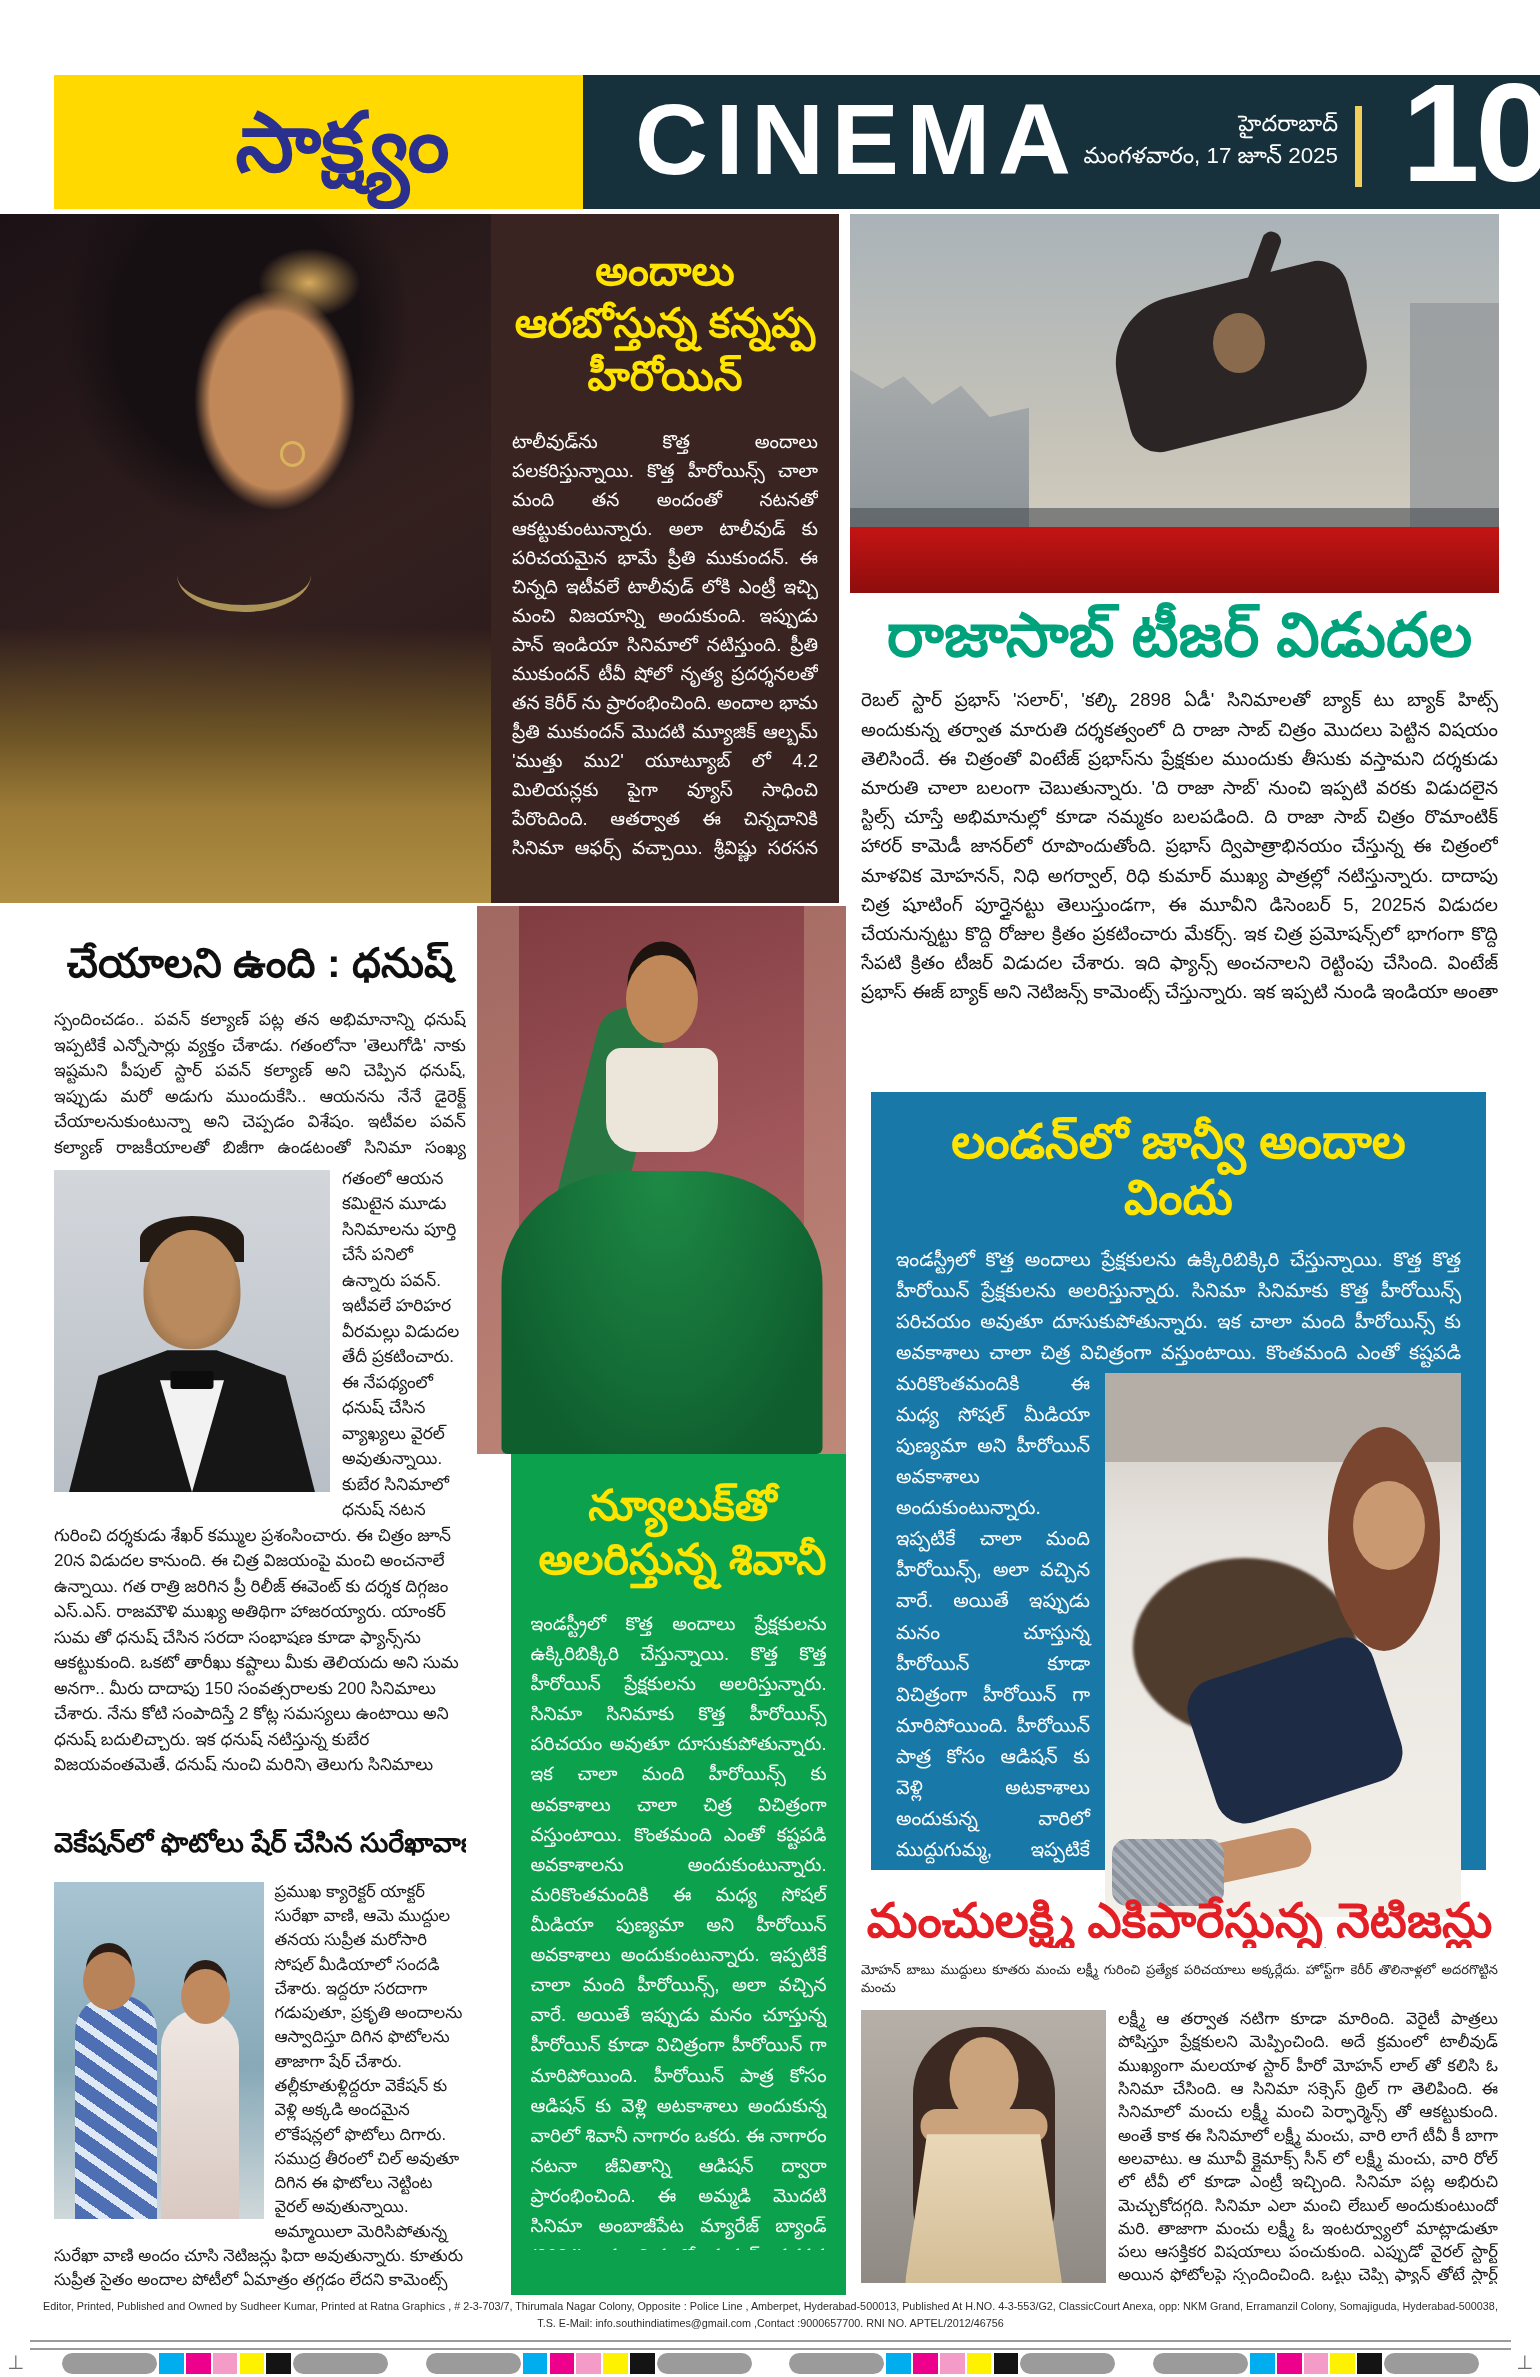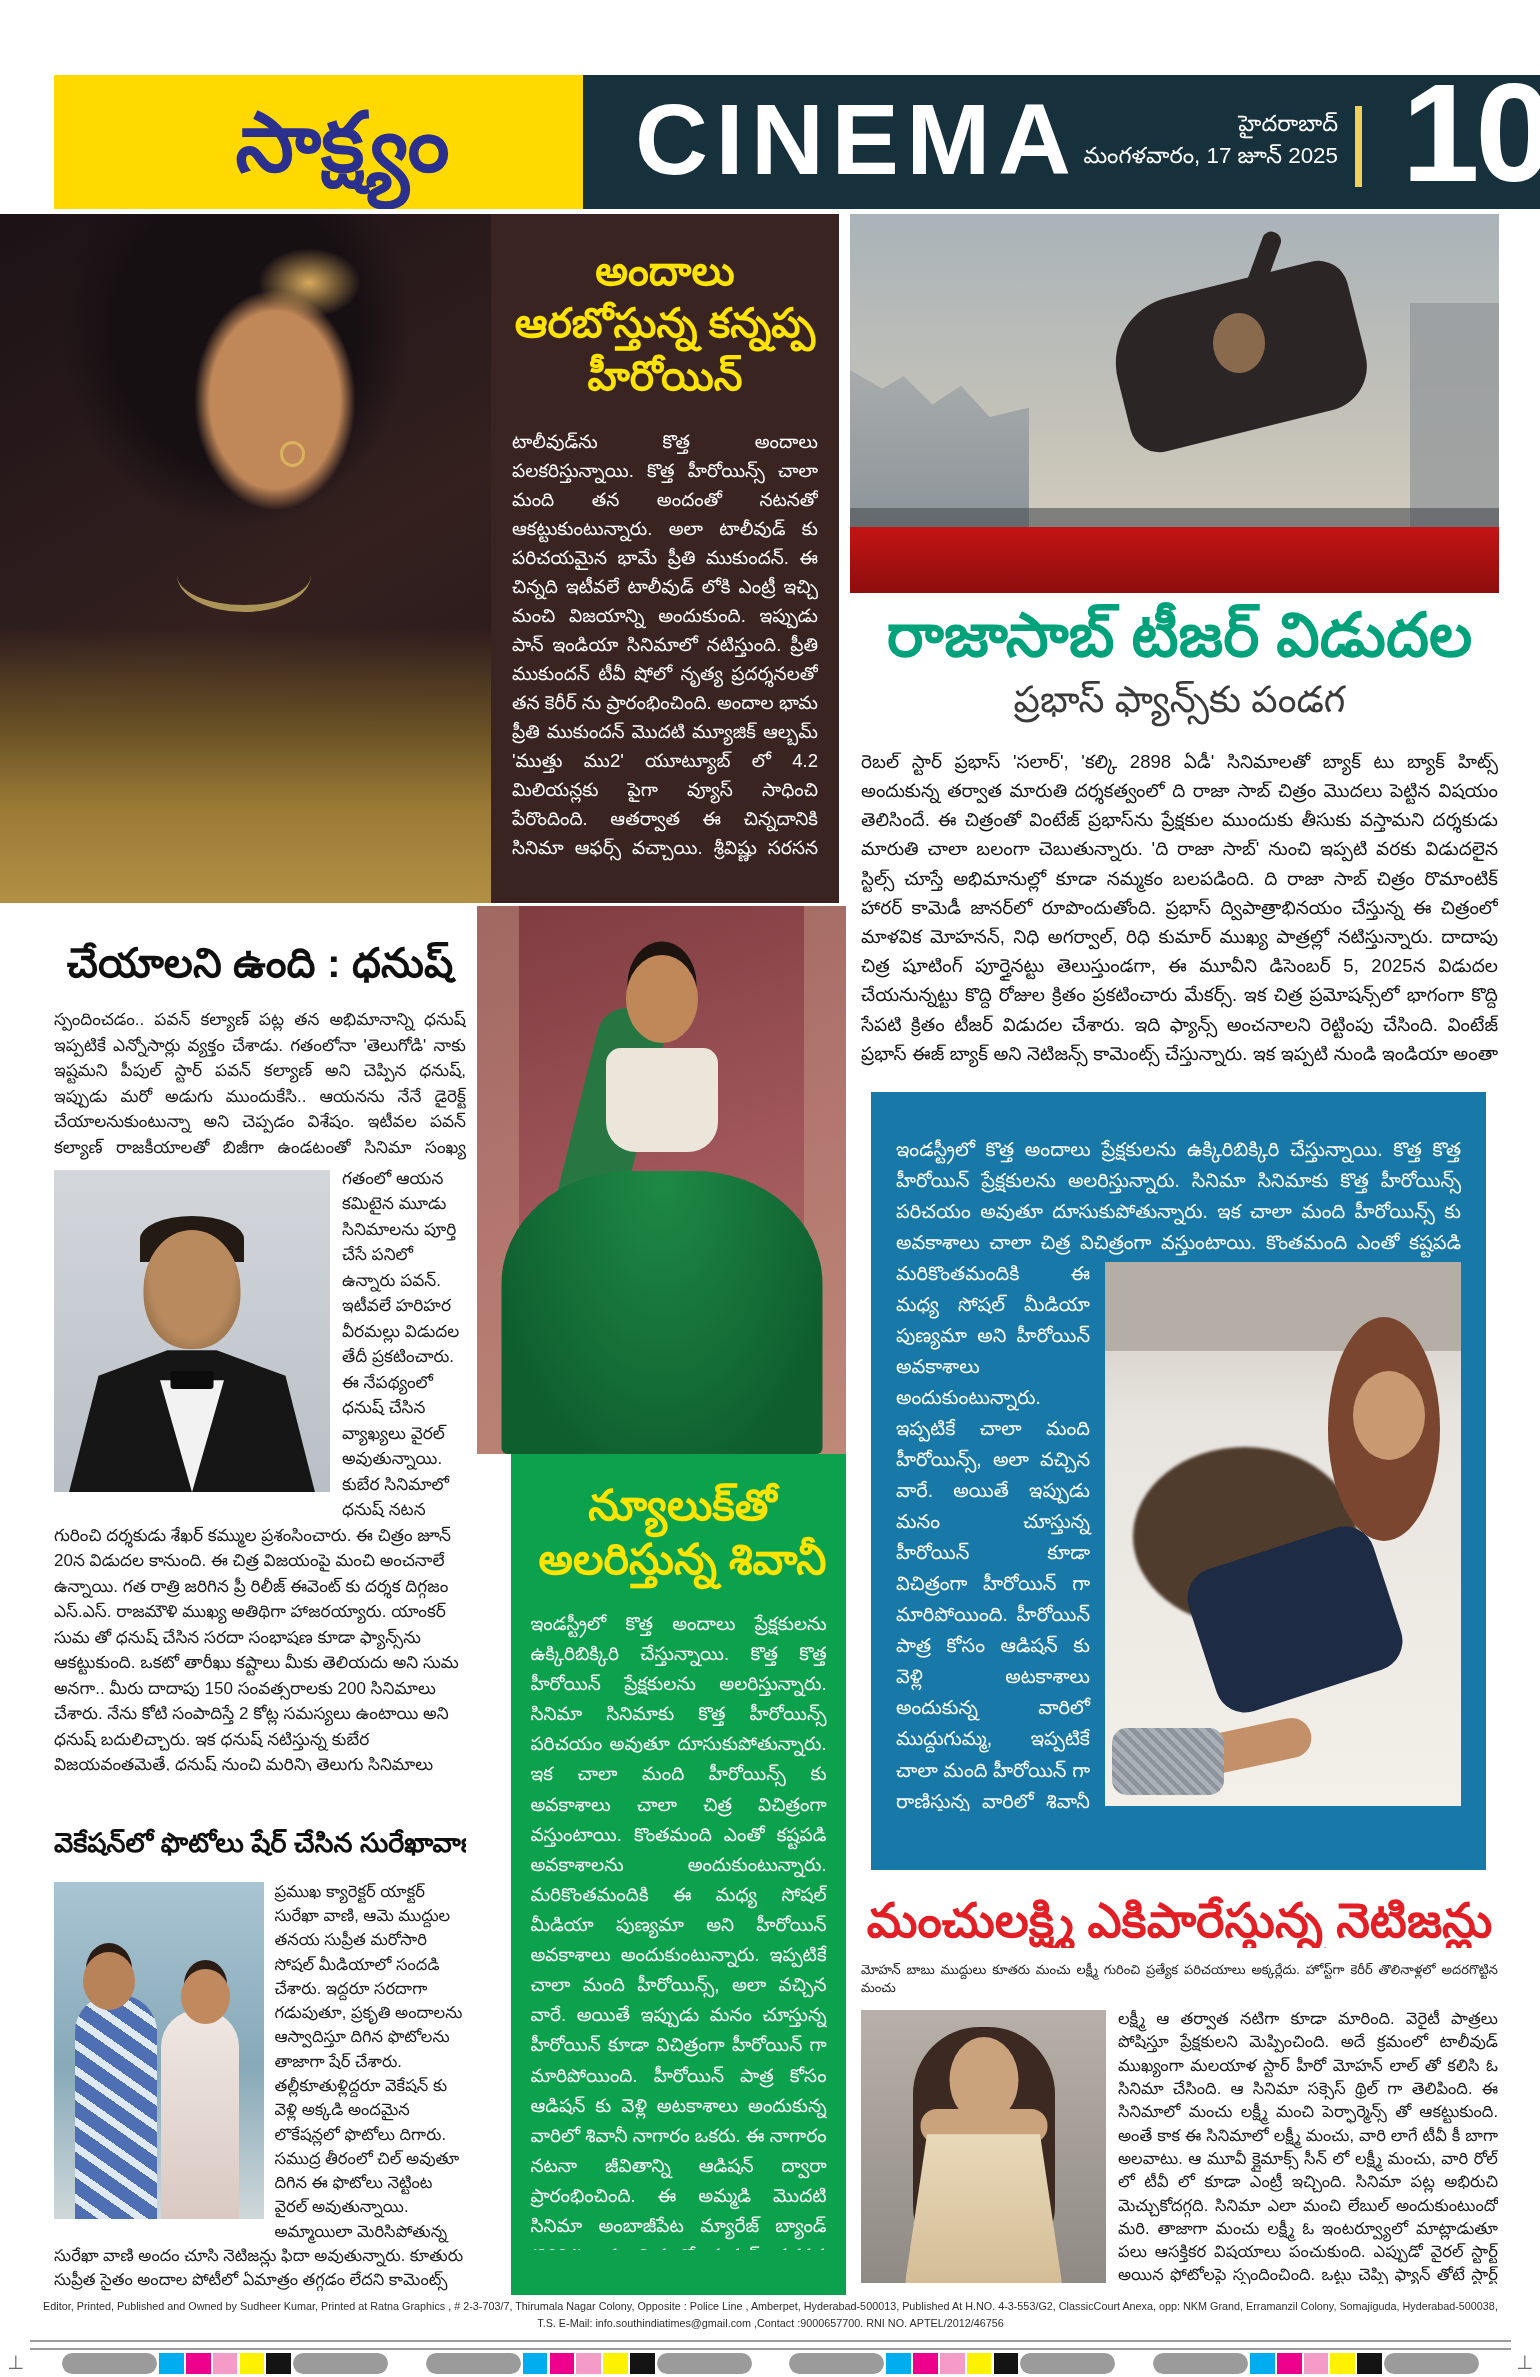--- a/index.html
+++ b/index.html
@@ -208,21 +208,20 @@
     <div class="pb-tower"></div>
     <div class="pb-arm"></div>
     <div class="pb-figure"></div>
     <div class="pb-head"></div>
     <div class="pb-glass"></div>
     <div class="pb-car"></div>
   </div>
 
   <div class="rajasaab">
     <div class="rs-headline center">రాజాసాబ్ టీజర్ విడుదల</div>
-    <div class="rs-subhead center">ప్రభాస్ ఫ్యాన్స్‌కు పండగ</div>
     <div class="rs-body jbody">రెబల్ స్టార్ ప్రభాస్ 'సలార్', 'కల్కి 2898 ఏడీ' సినిమాలతో బ్యాక్ టు బ్యాక్ హిట్స్ అందుకున్న తర్వాత మారుతి దర్శకత్వంలో ది రాజా సాబ్ చిత్రం మొదలు పెట్టిన విషయం తెలిసిందే. ఈ చిత్రంతో వింటేజ్ ప్రభాస్‌ను ప్రేక్షకుల ముందుకు తీసుకు వస్తామని దర్శకుడు మారుతి చాలా బలంగా చెబుతున్నారు. 'ది రాజా సాబ్' నుంచి ఇప్పటి వరకు విడుదలైన స్టిల్స్ చూస్తే అభిమానుల్లో కూడా నమ్మకం బలపడింది. ది రాజా సాబ్ చిత్రం రొమాంటిక్ హారర్ కామెడీ జానర్‌లో రూపొందుతోంది. ప్రభాస్ ద్విపాత్రాభినయం చేస్తున్న ఈ చిత్రంలో మాళవిక మోహనన్, నిధి అగర్వాల్, రిధి కుమార్ ముఖ్య పాత్రల్లో నటిస్తున్నారు. దాదాపు చిత్ర షూటింగ్ పూర్తైనట్టు తెలుస్తుండగా, ఈ మూవీని డిసెంబర్ 5, 2025న విడుదల చేయనున్నట్టు కొద్ది రోజుల క్రితం ప్రకటించారు మేకర్స్. ఇక చిత్ర ప్రమోషన్స్‌లో భాగంగా కొద్ది సేపటి క్రితం టీజర్ విడుదల చేశారు. ఇది ఫ్యాన్స్ అంచనాలని రెట్టింపు చేసింది. వింటేజ్ ప్రభాస్ ఈజ్ బ్యాక్ అని నెటిజన్స్ కామెంట్స్ చేస్తున్నారు. ఇక ఇప్పటి నుండి ఇండియా అంతా 'రాజా సాబ్' మ్యాడ్‌నెస్ చూస్తుంది. ప్రేక్షకులు అందరికీ ఒక విజువల్ ఫీస్ట్. టీజర్ మాత్రం చితక్కొట్టేసింది. ఇన్నాళ్లు వెయిట్ చేసిన దానికి మంచి ప్రతిఫలం దక్కిందని నెటిజన్స్ కామెంట్ చేస్తున్నారు. ఫ్యాన్స్ ప్రభాస్ ను ఎలా చూడాలనుకుంటున్నారో మారుతి సాబ్ గ్లామర్, వారితో ప్రభాస్ వేసిన స్టెప్స్, డాన్స్, రొమాన్స్ ట్రాక్ అదిరిపోయాయి. ఈ సినిమా కోసం ప్రత్యేకంగా భారీ హవేలీ సెట్ ప్రధాన ఆకర్షణగా నిలవనుంది. 41,256 స్క్వేర్ ఫీట్ విస్తీర్ణంలో ప్రముఖ ఆర్ట్ డైరెక్టర్ ఈ సెట్ వేశారు. ఈ సినిమాపై ప్రభాస్ అభిమానులు భారీ అంచనాలతో ఉన్నారు. ఈ సినిమాతో ప్రభాస్ క్రేజ్ మరింత పెరగనుందని అంటున్నారు.</div>
   </div>
 
   <div class="dhanush">
     <div class="dh-headline center">
       <span>చేయాలని ఉంది : ధనుష్</span>
     </div>
     <div class="dh-intro jbody">స్పందించడం.. పవన్ కల్యాణ్ పట్ల తన అభిమానాన్ని ధనుష్ ఇప్పటికే ఎన్నోసార్లు వ్యక్తం చేశాడు. గతంలోనా 'తెలుగోడి' నాకు ఇష్టమని పీపుల్ స్టార్ పవన్ కల్యాణ్ అని చెప్పిన ధనుష్, ఇప్పుడు మరో అడుగు ముందుకేసి.. ఆయనను నేనే డైరెక్ట్ చేయాలనుకుంటున్నా అని చెప్పడం విశేషం. ఇటీవల పవన్ కల్యాణ్ రాజకీయాలతో బిజీగా ఉండటంతో సినిమా సంఖ్య తగ్గించే అవకాశం ఉంది.</div>
     <div class="dh-rest">
       <div class="photo-dhanush">
@@ -260,20 +259,21 @@
 
   <div class="shivani-box">
     <div class="sv-headline">
       <span>న్యూలుక్‌తో</span>
       <span>అలరిస్తున్న శివానీ</span>
     </div>
     <div class="sv-body jbody">ఇండస్ట్రీలో కొత్త అందాలు ప్రేక్షకులను ఉక్కిరిబిక్కిరి చేస్తున్నాయి. కొత్త కొత్త హీరోయిన్ ప్రేక్షకులను అలరిస్తున్నారు. సినిమా సినిమాకు కొత్త హీరోయిన్స్ పరిచయం అవుతూ దూసుకుపోతున్నారు. ఇక చాలా మంది హీరోయిన్స్ కు అవకాశాలు చాలా చిత్ర విచిత్రంగా వస్తుంటాయి. కొంతమంది ఎంతో కష్టపడి అవకాశాలను అందుకుంటున్నారు. మరికొంతమందికి ఈ మధ్య సోషల్ మీడియా పుణ్యమా అని హీరోయిన్ అవకాశాలు అందుకుంటున్నారు. ఇప్పటికే చాలా మంది హీరోయిన్స్, అలా వచ్చిన వారే. అయితే ఇప్పుడు మనం చూస్తున్న హీరోయిన్ కూడా విచిత్రంగా హీరోయిన్ గా మారిపోయింది. హీరోయిన్ పాత్ర కోసం ఆడిషన్ కు వెళ్లి అటకాశాలు అందుకున్న వారిలో శివానీ నాగారం ఒకరు. ఈ నాగారం నటనా జీవితాన్ని ఆడిషన్ ద్వారా ప్రారంభించింది. ఈ అమ్మడి మొదటి సినిమా అంబాజీపేట మ్యారేజ్ బ్యాండ్ (2024), ఈ చిత్రంలో సుహాస్ సరసన హీరోయిన్‌గా నటించింది. ఈ సినిమాలో ఎమ్ లక్ష్మి అనే పాత్రలో కనిపించింది. ఈ సినిమాలో తన నటనతో విమర్శకుల ప్రశంసలు అందుకుంది. ఇక ఈ చిన్నది సోషల్ మీడియాలో చాలా యాక్టివ్ గా ఉంటూ మురిపిస్తూనే ఉంటుంది.. ఇక స్వారిజ్ ద్వారా మేనేజ్ పంచాను, ఆమె హీరోయిన్ ఫ్రెండ్ రోల్ కోసం ఆడిషన్ అని వెళ్లగా.. అయితే ఆడిషన్ తీసుకున్న తర్వాత హీరోయిన్ గానే తీసుకున్నారని తెలిపింది. అయితే మొదటి రోజు షూటింగ్ జరిగే వరకు నేనే హీరోయిన్ అనేది తెలియలేదని తెలిపింది. ఇక సోషల్ మీడియాలో ఈ చిన్నది చాలా యాక్టివ్ గా ఉంటూ అభిమానులను అలరిస్తుంది.</div>
   </div>
 
   <div class="janhvi-box">
+    <div class="jv-headline">లండన్‌లో జాన్వీ అందాల విందు</div>
     <div class="jv-top">ఇండస్ట్రీలో కొత్త అందాలు ప్రేక్షకులను ఉక్కిరిబిక్కిరి చేస్తున్నాయి. కొత్త కొత్త హీరోయిన్ ప్రేక్షకులను అలరిస్తున్నారు. సినిమా సినిమాకు కొత్త హీరోయిన్స్ పరిచయం అవుతూ దూసుకుపోతున్నారు. ఇక చాలా మంది హీరోయిన్స్ కు అవకాశాలు చాలా చిత్ర విచిత్రంగా వస్తుంటాయి. కొంతమంది ఎంతో కష్టపడి అవకాశాలను అందుకుంటున్నారు.</div>
     <div class="jv-rest">
       <div class="photo-janhvi">
         <div class="jvp-headboard"></div>
         <div class="jvp-fur"></div>
         <div class="jvp-hair"></div>
         <div class="jvp-face"></div>
         <div class="jvp-dress"></div>
         <div class="jvp-leg"></div>
         <div class="jvp-boot"></div>

